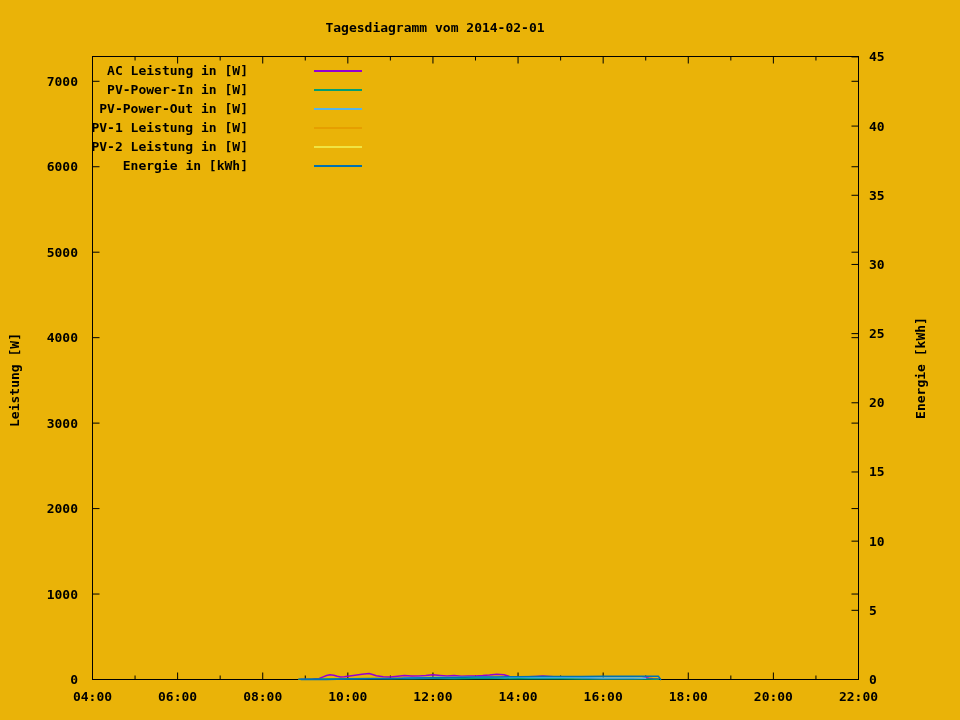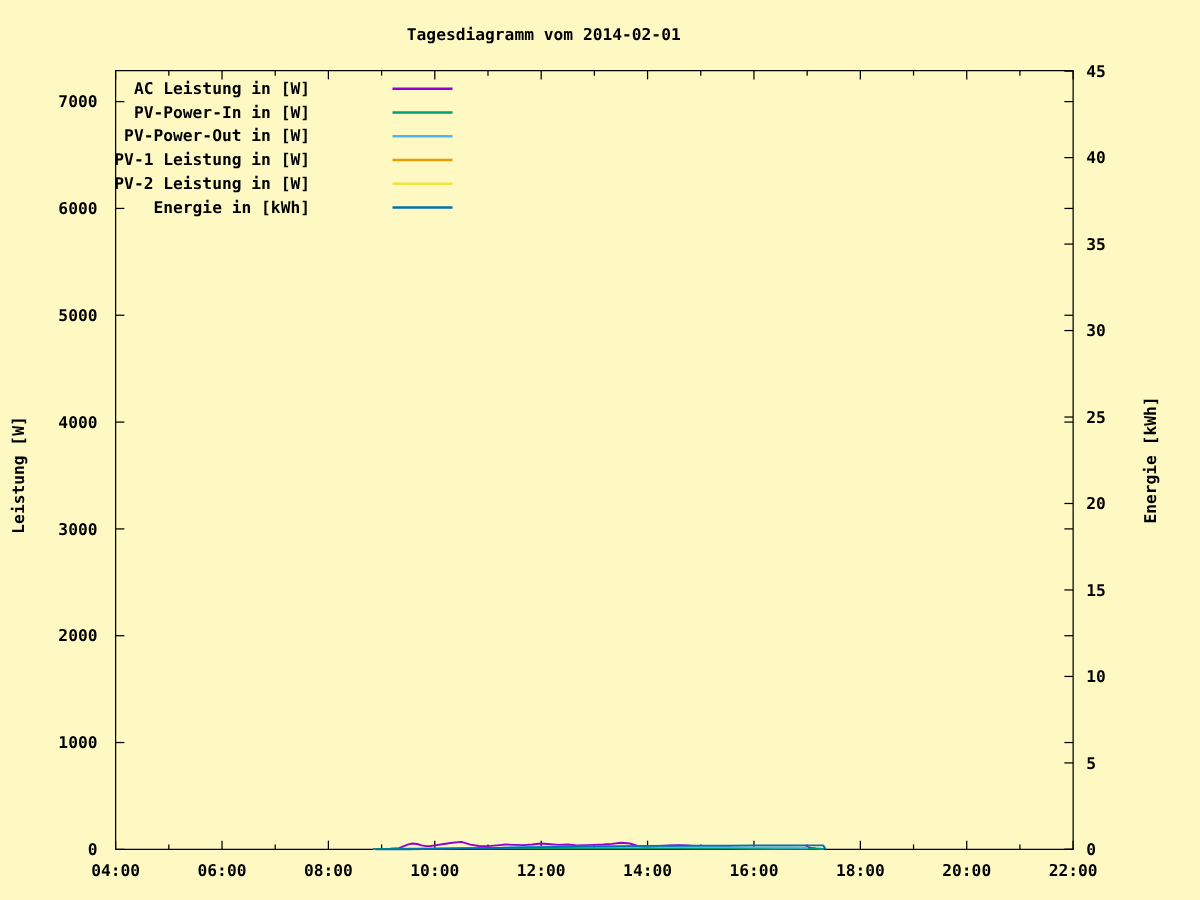--- a/index.html
+++ b/index.html
@@ -1,16 +1,16 @@
 <!DOCTYPE html>
 <html><head>
 <meta charset="utf-8">
 <style>
   html,body{margin:0;padding:0;background:#fff;}
-  .canvas{position:relative;width:960px;height:720px;background:#fef9c3;overflow:hidden;
+  .canvas{position:relative;width:960px;height:720px;background:#eab308;overflow:hidden;
           font-family:"DejaVu Sans Mono",monospace;}
   svg{position:absolute;left:0;top:0;}
   text{font:bold 13px "DejaVu Sans Mono",monospace;fill:#000;}
   .mid{text-anchor:middle;}
 </style>
 </head>
 <body>
 
 <div class="canvas">
   <svg id="plot" width="960" height="720" viewBox="0 0 960 720">

